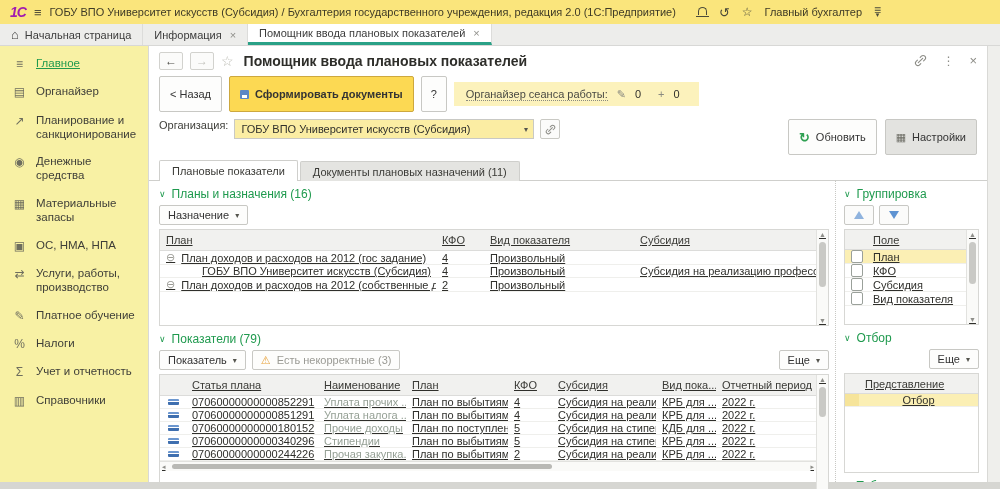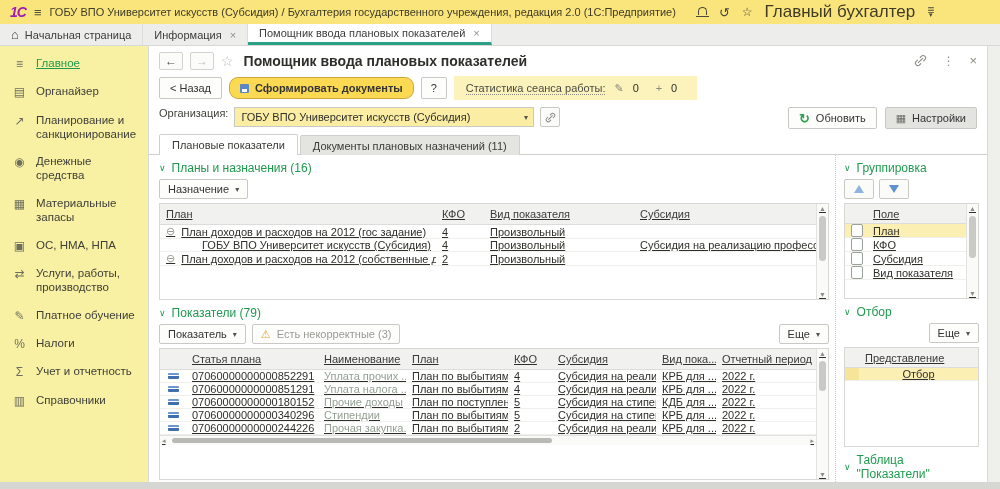--- a/index.html
+++ b/index.html
@@ -18,21 +18,21 @@
   .tb-title { font-size:11px; color:#3E3A26; white-space:nowrap; overflow:hidden; flex:0 1 auto; }
   .tb-search { margin-left:auto; width:195px; height:17px; background:#FBEDA2; border:1px solid #E4D37E; border-radius:2px;
     display:flex; align-items:center; gap:5px; padding:0 6px; color:#8F8A6F; font-size:10.5px; flex:0 0 auto; }
   .mag { width:7px; height:7px; border:1.4px solid #8F8A6F; border-radius:50%; position:relative; flex:0 0 auto; }
   .mag::after { content:""; position:absolute; width:4px; height:1.4px; background:#8F8A6F; transform:rotate(45deg); right:-3px; bottom:-1px; }
   .tb-right { display:flex; align-items:center; gap:12px; margin-left:14px; }
   .bell { width:9px; height:8px; border:1.3px solid #4A4A3A; border-bottom:none; border-radius:5px 5px 0 0; position:relative; margin-top:-2px; }
   .bell::after { content:""; position:absolute; left:-3px; right:-3px; bottom:-2px; height:1.3px; background:#4A4A3A; }
   .hist { color:#4A4A3A; font-size:13px; line-height:1; }
   .tb-star { color:#4A4A3A; font-size:12px; }
-  .tb-user { font-size:17px; color:#3E3A26; }
+  .tb-user { font-size:11px; color:#3E3A26; }
   .tb-menu { color:#4A4A3A; font-size:12px; line-height:0.5; text-align:center; }
   .tb-menu .sub { font-size:7px; display:block; }
 
   
   .tabbar { flex:0 0 22px; background:#EDEDEB; display:flex; align-items:stretch; border-bottom:1px solid #D8D8D6; }
   .ptab { display:flex; align-items:center; gap:6px; padding:0 11px; font-size:11px; color:#3C3C3C; border-right:1px solid #DCDCDA; }
   .ptab.active { background:#FFF; border-bottom:3px solid #2AA187; }
   .ptab .home { font-size:13px; color:#3C3C3C; }
   .ptab .close { color:#8F8F8A; font-size:11px; margin-left:2px; }
 
@@ -51,23 +51,23 @@
   .nav-btn { width:24px; height:18px; border:1px solid #D2D2CE; border-radius:2px; background:#FBFBFA; color:#4A4A44;
     font-size:12px; display:flex; align-items:center; justify-content:center; line-height:1; }
   .nav-btn.disabled { color:#C2C2BC; }
   .hdr-star { color:#BCBCB4; font-size:14px; }
   .doc-title { font-size:14px; font-weight:bold; color:#2E2E2A; margin-left:3px; white-space:nowrap; }
   .hdr-icons { margin-left:auto; display:flex; gap:15px; align-items:center; color:#8C8C86; }
   .dots { font-size:12px; } .xclose { font-size:13px; }
 
   
   .doc-toolbar { flex:0 0 30px; display:flex; align-items:center; gap:7px; padding:4px 10px; }
-  .btn { height:22px; border:1px solid #C8C8C4; border-radius:2px; background:#FDFDFC; font-size:11px; color:#333;
+  .btn { height:36px; border:1px solid #C8C8C4; border-radius:2px; background:#FDFDFC; font-size:11px; color:#333;
     display:inline-flex; align-items:center; padding:0 10px; gap:6px; white-space:nowrap; }
-  .btn.primary { background:#FCD953; border-color:#CDA83E; font-weight:bold;border-radius:9px; }
+  .btn.primary { background:#FCD953; border-color:#CDA83E; font-weight:bold; }
   .disk { width:9px; height:9px; background:#5B87C5; border-radius:1px; position:relative; }
   .disk::after { content:""; position:absolute; left:2px; right:2px; bottom:1px; height:3px; background:#FFF; }
   .btn.help { width:26px; justify-content:center; padding:0; }
   .caret { font-size:8px; color:#55554E; }
   .stats-strip { display:flex; align-items:center; gap:9px; background:#FCF2BC; height:24px; padding:0 12px; font-size:11px; }
   .stats-link { color:#4A4A44; border-bottom:1px dotted #8A8A80; }
   .pencil { color:#8A8A80; font-size:11px; }
   .plus { color:#8A8A80; }
   .stat-num { color:#2F2F2B; min-width:14px; }
 
@@ -255,21 +255,21 @@
       </div>
 
       <div class="doc-toolbar">
         <span class="btn">&lt; Назад</span>
         <span class="btn primary">
           <span class="disk"></span>
           <span>Сформировать документы</span>
         </span>
         <span class="btn help">?</span>
         <span class="stats-strip">
-          <span class="stats-link">Статистика сеанса работы:</span>
+          <span class="stats-link">Органайзер сеанса работы:</span>
           <span class="pencil">✎</span>
           <span class="stat-num">0</span>
           <span class="plus">+</span>
           <span class="stat-num">0</span>
         </span>
       </div>
 
       <div class="org-row">
         <span class="org-label">Организация:</span>
         <div class="org-input">

